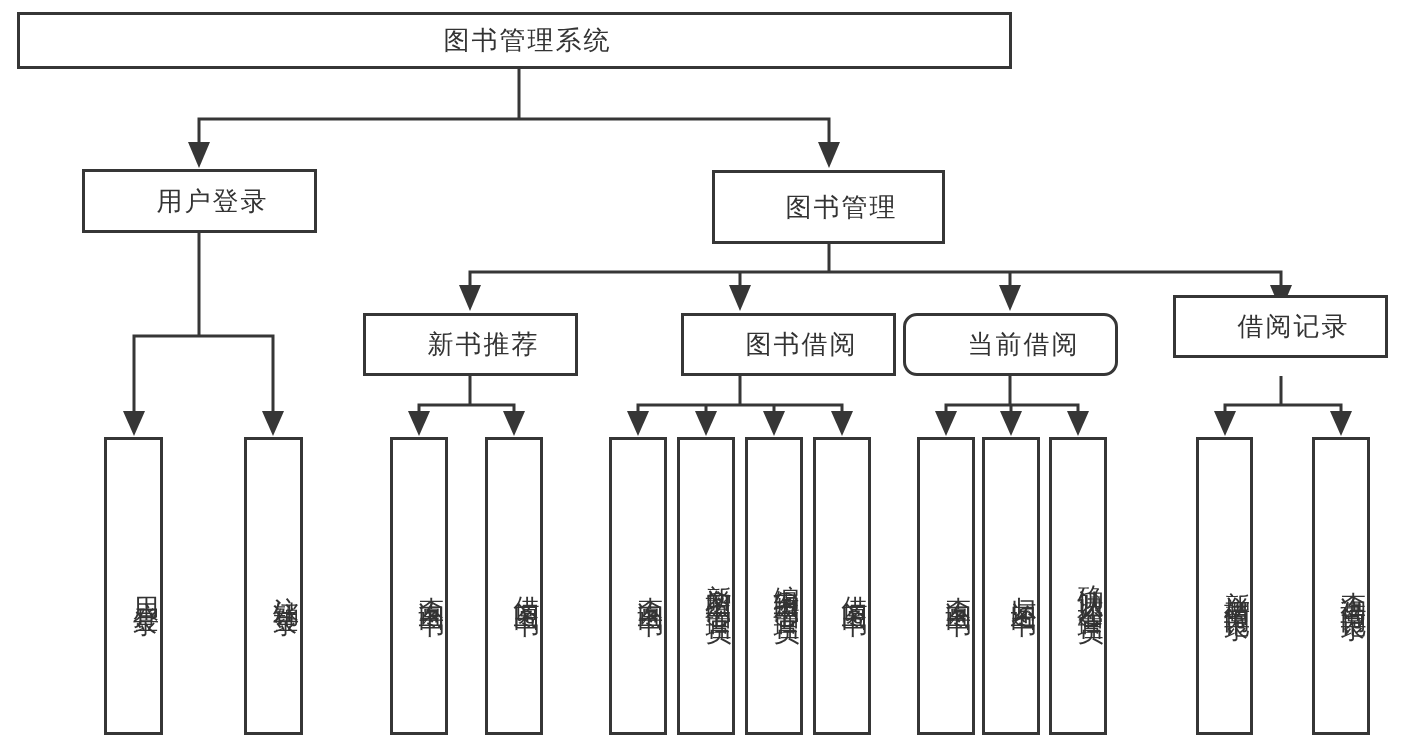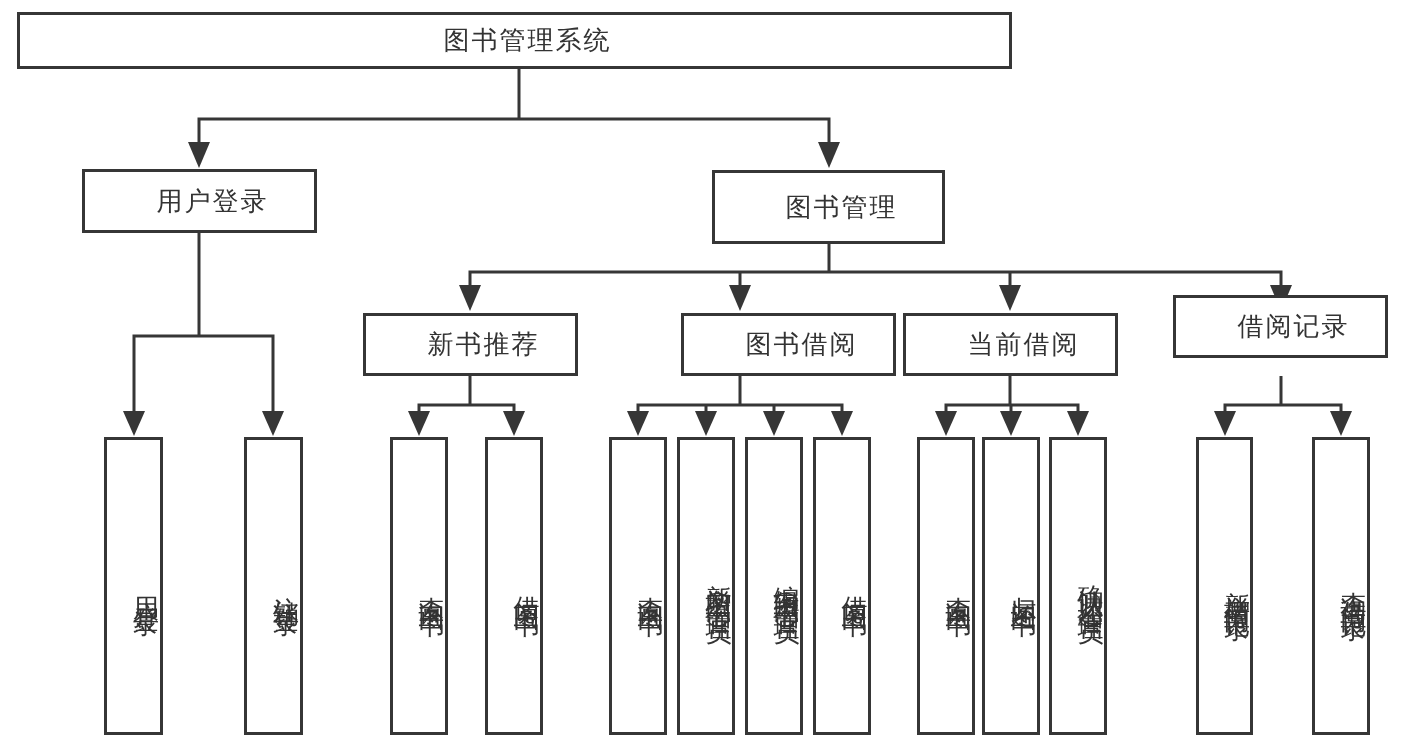--- a/index.html
+++ b/index.html
@@ -96,21 +96,21 @@
   <div class="box h-box" style="left:712px;top:170px;width:233px;height:74px;">
     <span>图书管理</span>
   </div>
 
   <div class="box h-box" style="left:363px;top:313px;width:215px;height:63px;">
     <span>新书推荐</span>
   </div>
   <div class="box h-box" style="left:633px;top:313px;width:215px;height:63px;margin-left:48px;">
     <span>图书借阅</span>
   </div>
-  <div class="box h-box" style="left:903px;top:313px;width:215px;height:63px;">
+  <div class="box h-box" style="left:903px;top:313px;width:215px;height:63px;border-radius:14px;">
     <span>当前借阅</span>
   </div>
   <div class="box h-box" style="left:1173px;top:295px;width:215px;height:63px;">
     <span>借阅记录</span>
   </div>
 
   <div class="box v-box" style="left:104px;top:437px;width:59px;height:298px;">
     <span>用户登录</span>
   </div>
   <div class="box v-box" style="left:244px;top:437px;width:59px;height:298px;">

